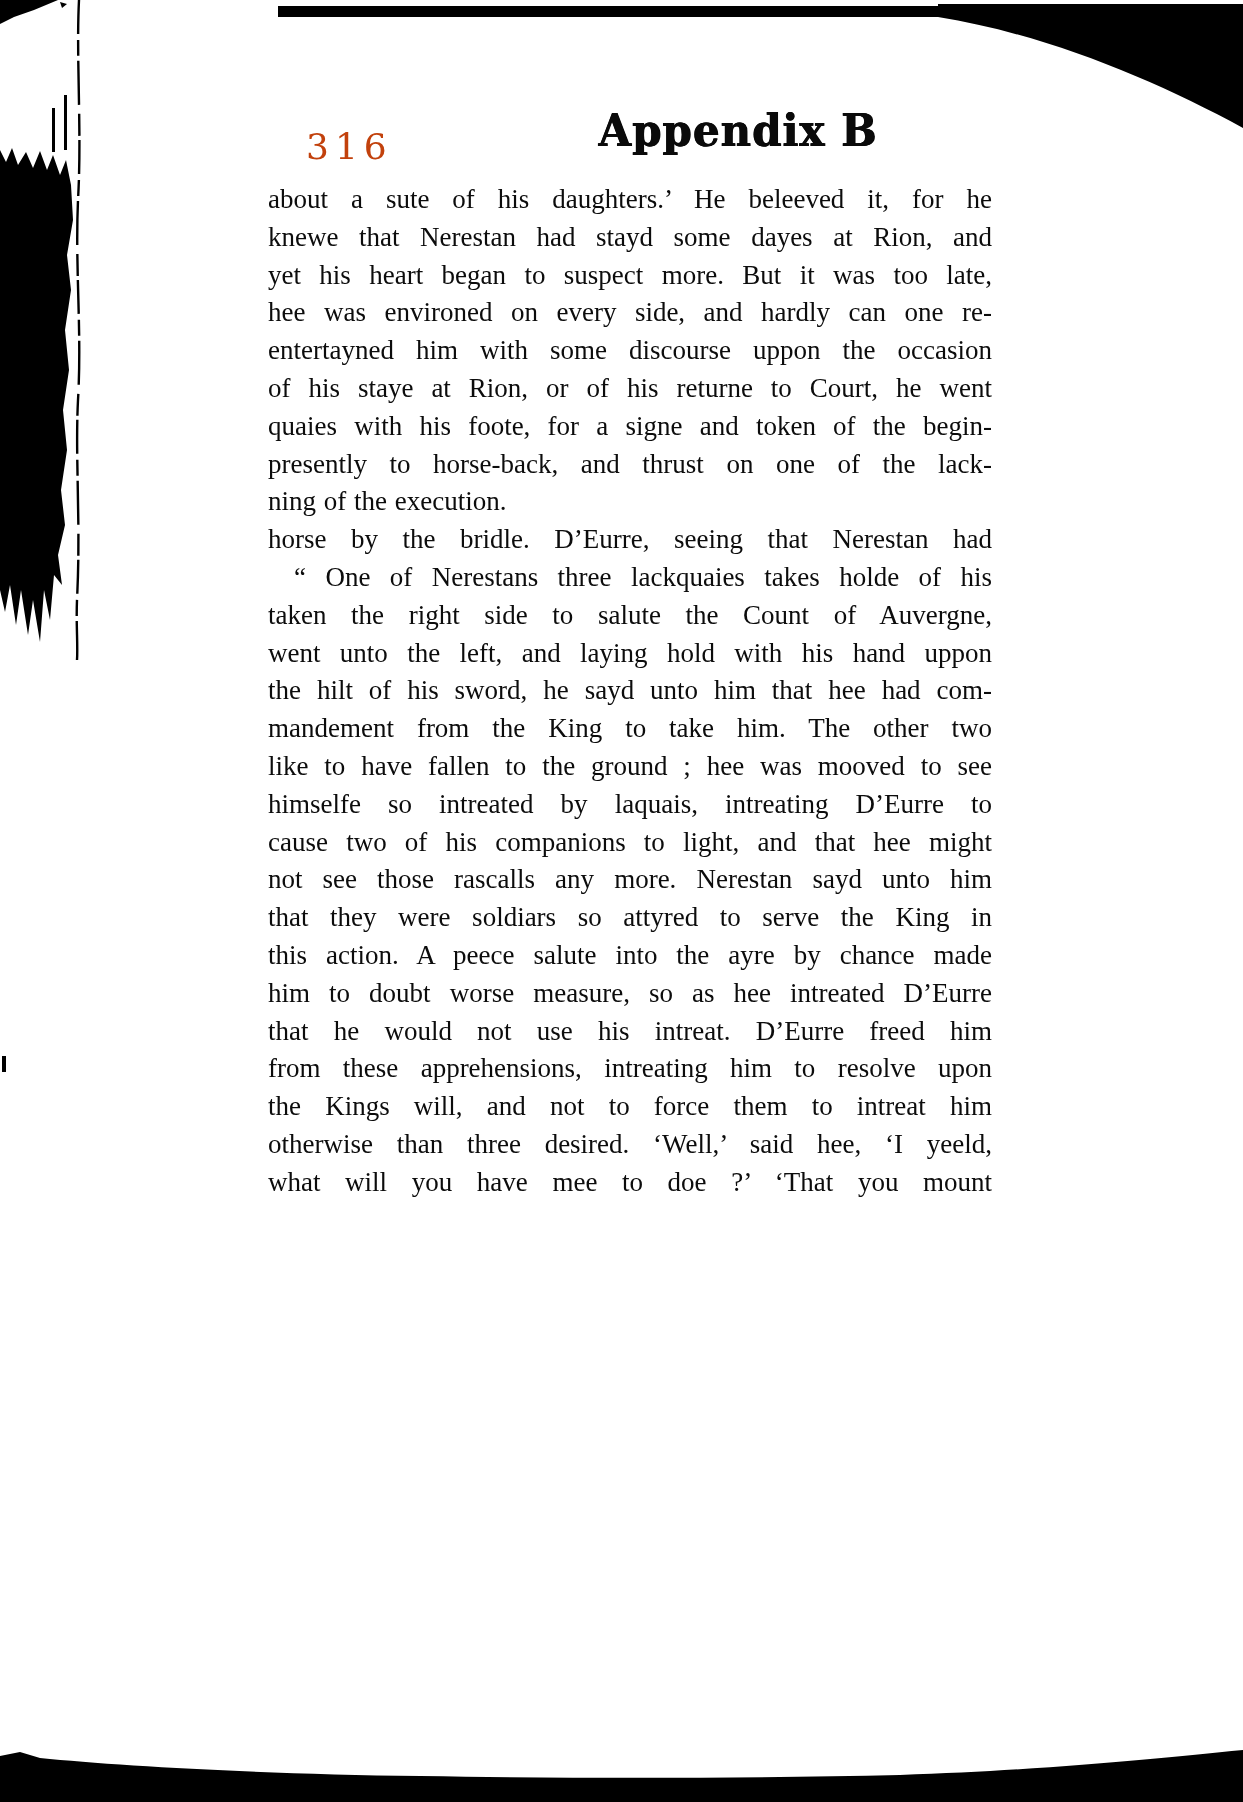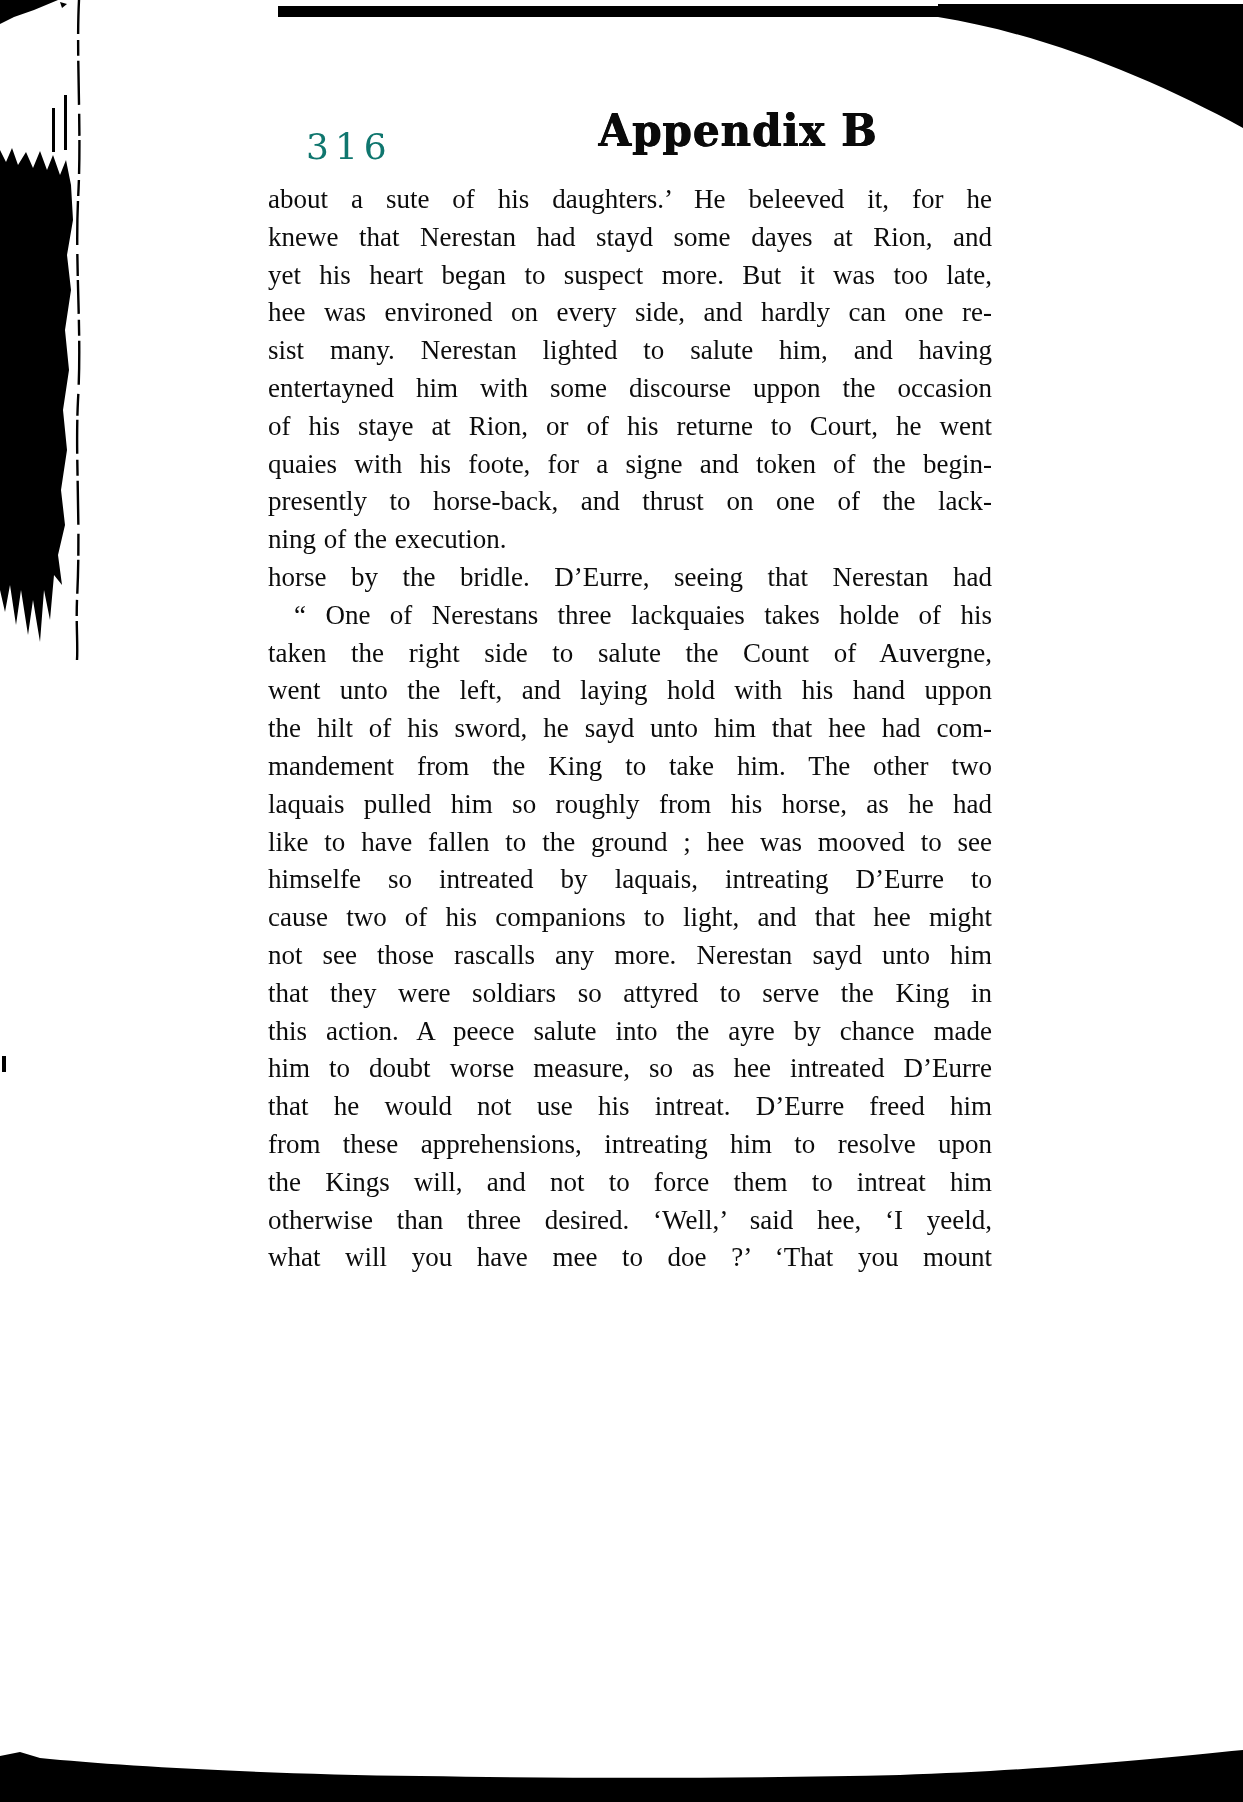--- a/index.html
+++ b/index.html
@@ -18,21 +18,21 @@
   .artifact{position:absolute;pointer-events:none;}
   #top-artifact{left:0;top:0;}
   #left-artifact{left:0;top:0;}
   #bottom-artifact{left:0;bottom:0;}
   #page-number{
     position:absolute;
     left:306px;top:126px;
     font-family:"DejaVu Serif", serif;
     font-size:36px;
     letter-spacing:6px;
-    color:#0f766e;
+    color:#c2410c;
   }
   #running-head{
     position:absolute;
     left:598px;top:106px;
     width:280px;
     text-align:center;
     font-family:"DejaVu Serif", serif;
     font-weight:bold;
     font-size:42px;
     letter-spacing:1px;
@@ -91,33 +91,31 @@
 
   <div id="page-number">316</div>
 
   <div id="running-head">Appendix B</div>
 
   <div id="text-block">
       <div class="line">about a sute of his daughters.’  He beleeved it, for he</div>
       <div class="line">knewe that Nerestan had stayd some dayes at Rion, and</div>
       <div class="line">yet his heart began to suspect more.  But it was too late,</div>
       <div class="line">hee was environed on every side, and hardly can one re-</div>
-      <div class="line">sist many.  Nerestan lighted to salute him, and having</div>
       <div class="line">entertayned him with some discourse uppon the occasion</div>
       <div class="line">of his staye at Rion, or of his returne to Court, he went</div>
       <div class="line">quaies with his foote, for a signe and token of the begin-</div>
       <div class="line">presently to horse-back, and thrust on one of the lack-</div>
       <div class="line nj">ning of the execution.</div>
       <div class="line">horse by the bridle.  D’Eurre, seeing that Nerestan had</div>
       <div class="line ind">“ One of Nerestans three lackquaies takes holde of his</div>
       <div class="line">taken the right side to salute the Count of Auvergne,</div>
       <div class="line">went unto the left, and laying hold with his hand uppon</div>
       <div class="line">the hilt of his sword, he sayd unto him that hee had com-</div>
       <div class="line">mandement from the King to take him.  The other two</div>
-      <div class="line">laquais pulled him so roughly from his horse, as he had</div>
       <div class="line">like to have fallen to the ground ;  hee was mooved to see</div>
       <div class="line">himselfe so intreated by laquais, intreating D’Eurre to</div>
       <div class="line">cause two of his companions to light, and that hee might</div>
       <div class="line">not see those rascalls any more.  Nerestan sayd unto him</div>
       <div class="line">that they were soldiars so attyred to serve the King in</div>
       <div class="line">this action.  A peece salute into the ayre by chance made</div>
       <div class="line">him to doubt worse measure, so as hee intreated D’Eurre</div>
       <div class="line">that he would not use his intreat.  D’Eurre freed him</div>
       <div class="line">from these apprehensions, intreating him to resolve upon</div>
       <div class="line">the Kings will, and not to force them to intreat him</div>

